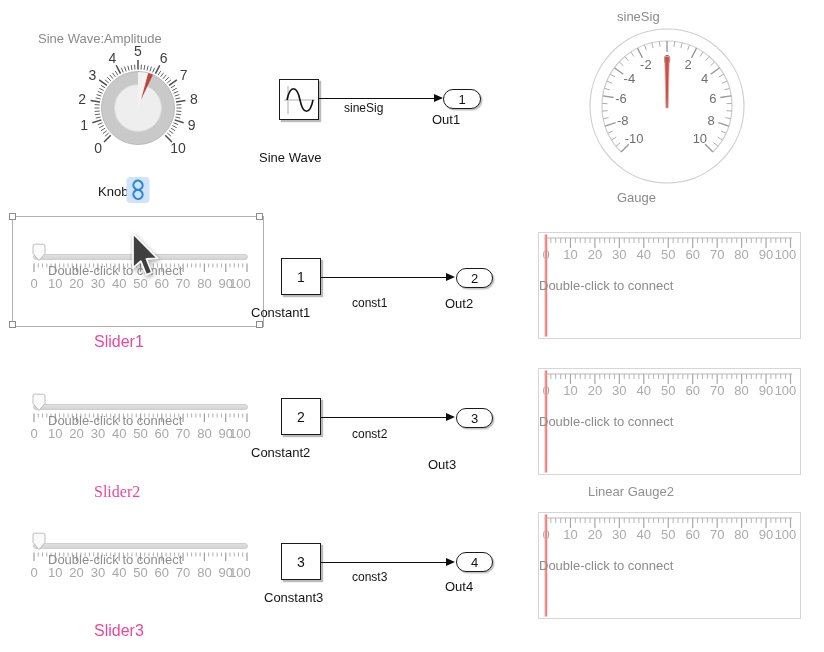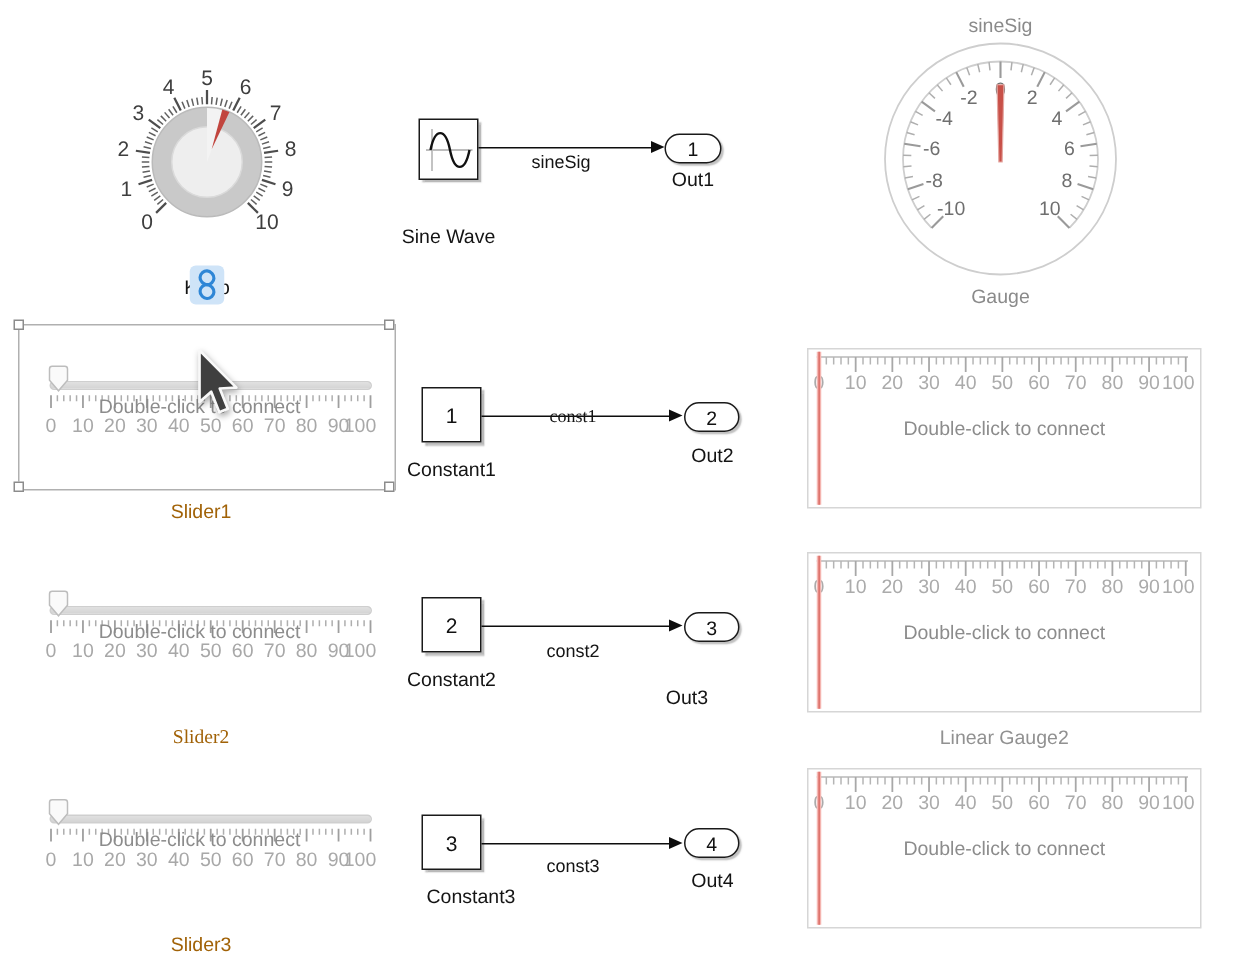--- a/index.html
+++ b/index.html
@@ -1,24 +1,24 @@
 <!DOCTYPE html>
 <html><head>
 <meta charset="utf-8">
 <style>
   html,body{margin:0;padding:0;background:#fff;}
   #canvas{position:relative;width:824px;height:652px;background:#ffffff;overflow:hidden;
           font-family:"Liberation Sans","DejaVu Sans",sans-serif;}
   .abs{position:absolute;}
-  .ctr{text-align:center;}
+  .ctr{}
   .wtitle{font-size:13px;color:#8a8a8a;}
   .blklabel{font-size:13px;color:#141414;}
   .siglabel{font-size:12px;color:#141414;}
   .hint{font-size:13px;color:#8c8c8c;}
-  .slabel{font-size:13px;color:#a16207;}
+  .slabel{font-size:16px;color:#ec4899;}
   .glabel{font-size:13px;color:#919191;}
   .block{box-sizing:border-box;background:#fff;border:1.5px solid #1a1a1a;
          box-shadow:2px 2px 1px rgba(140,140,140,.6);display:flex;align-items:center;justify-content:center;}
   .port{box-sizing:border-box;background:#fff;border:1.5px solid #1a1a1a;border-radius:10px;
         box-shadow:1.5px 1.5px 1px rgba(140,140,140,.55);display:flex;align-items:center;justify-content:center;
         font-size:13px;color:#111;}
   .constval{font-size:14px;color:#111;}
   .wire{height:1.6px;background:#0d0d0d;}
   .arrow{width:0;height:0;border-top:4.5px solid transparent;border-bottom:4.5px solid transparent;
          border-left:9px solid #0d0d0d;}
@@ -26,20 +26,21 @@
   .selrect{border:1px solid #b0b0b0;background:transparent;}
   .handle{width:7px;height:7px;background:#fff;border:1px solid #8c8c8c;box-sizing:border-box;}
   .lgbox{box-sizing:border-box;background:#fff;border:1px solid #d6d6d6;}
   svg{display:block;}
 </style>
 </head>
 <body>
 
 <div id="canvas">
 
+  <div class="abs ctr wtitle" style="left:38px;top:31px;width:200px;">Sine Wave:Amplitude</div>
   <svg class="abs" style="left:63px;top:40px;" width="150" height="140">
       <circle cx="75" cy="68" r="36.5" fill="#c9c9c9" stroke="#bababa" stroke-width="1"></circle>
       <circle cx="75" cy="68" r="23.5" fill="#eeeeee" stroke="#dadada" stroke-width="1"></circle>
       <path d="M75,68 L75,32 A36,36 0 0 1 87.46021405478974,34.22511190679057 Z" fill="#f3f3f3"></path>
       <polygon points="85.2137590121312,32.958180314913605 89.99123812039191,34.720685409436264 78.11505351369743,59.55627797669764" fill="#c1453e"></polygon>
       <line x1="47.776388924317914" y1="95.22361107568207" x2="41.058874503045715" y2="101.94112549695427" stroke="#4d4d4d" stroke-width="1.5"></line>
       <line x1="45.724370324398805" y1="93.00374986071206" x2="41.92234049639865" y2="96.25099010236298" stroke="#606060" stroke-width="1"></line>
       <line x1="43.85284571656452" y1="90.62973221326021" x2="39.80776074468978" y2="93.56865847472258" stroke="#606060" stroke-width="1"></line>
       <line x1="42.17335367236745" y1="88.11619474156402" x2="37.91015285059699" y2="90.72868756514377" stroke="#606060" stroke-width="1"></line>
       <line x1="40.696248818747826" y1="85.47863423997254" x2="36.24121619780599" y2="87.74858673867027" stroke="#606060" stroke-width="1"></line>
@@ -413,21 +414,21 @@
     </svg>
   <div class="abs ctr hint" style="left:48px;top:552px;width:170px;">Double-click to connect</div>
   <div class="abs ctr slabel" style="left:94px;top:622px;width:80px;">Slider3</div>
 
   <div class="abs block" style="left:281px;top:258px;width:40px;height:37px;">
     <span class="constval">1</span>
   </div>
   <div class="abs ctr blklabel" style="left:251px;top:305px;width:100px;">Constant1</div>
   <div class="abs wire" style="left:321px;top:276.8px;width:126px;"></div>
   <div class="abs arrow" style="left:446px;top:273.2px;"></div>
-  <div class="abs ctr siglabel" style="left:352px;top:270px;width:60px;font-family:Liberation Serif, serif;">const1</div>
+  <div class="abs ctr siglabel" style="left:352px;top:296px;width:60px;">const1</div>
   <div class="abs port" style="left:456px;top:268px;width:37px;height:20px;">
     <span>2</span>
   </div>
   <div class="abs ctr blklabel" style="left:445px;top:296px;width:60px;">Out2</div>
 
   <div class="abs block" style="left:281px;top:398px;width:40px;height:37px;">
     <span class="constval">2</span>
   </div>
   <div class="abs ctr blklabel" style="left:251px;top:445px;width:100px;">Constant2</div>
   <div class="abs wire" style="left:321px;top:416.8px;width:126px;"></div>

